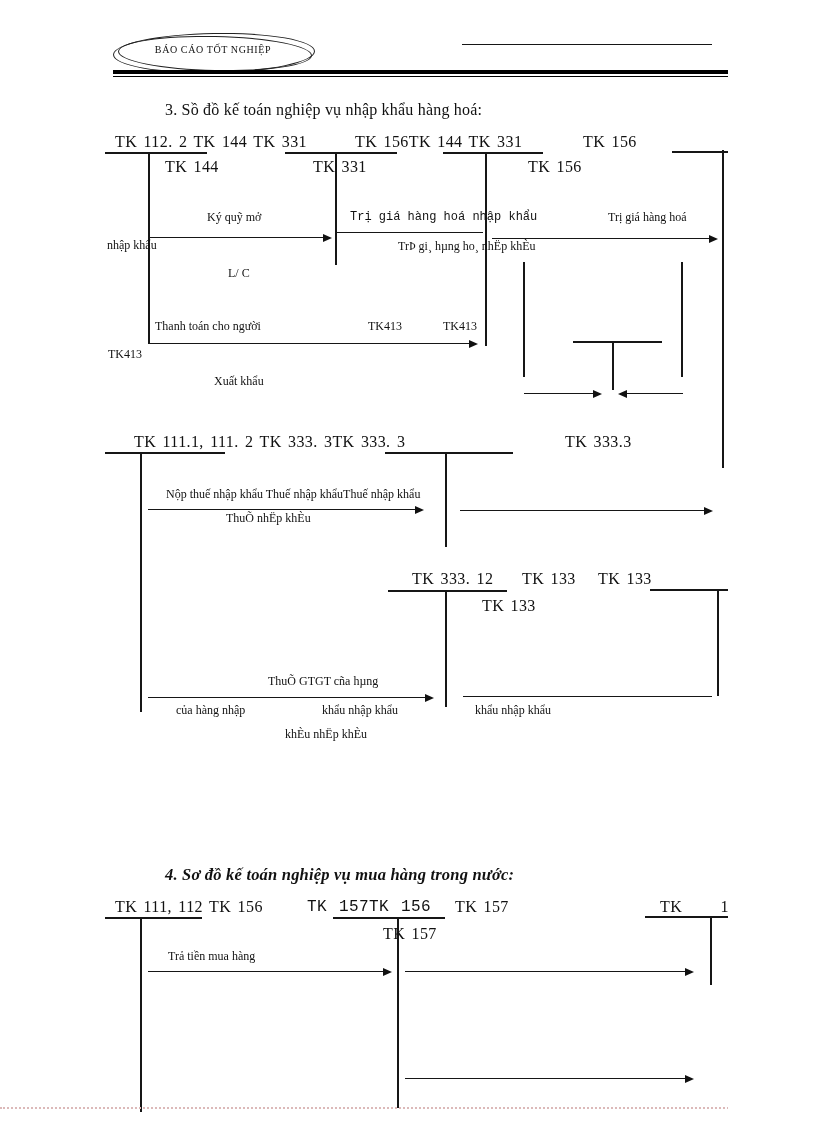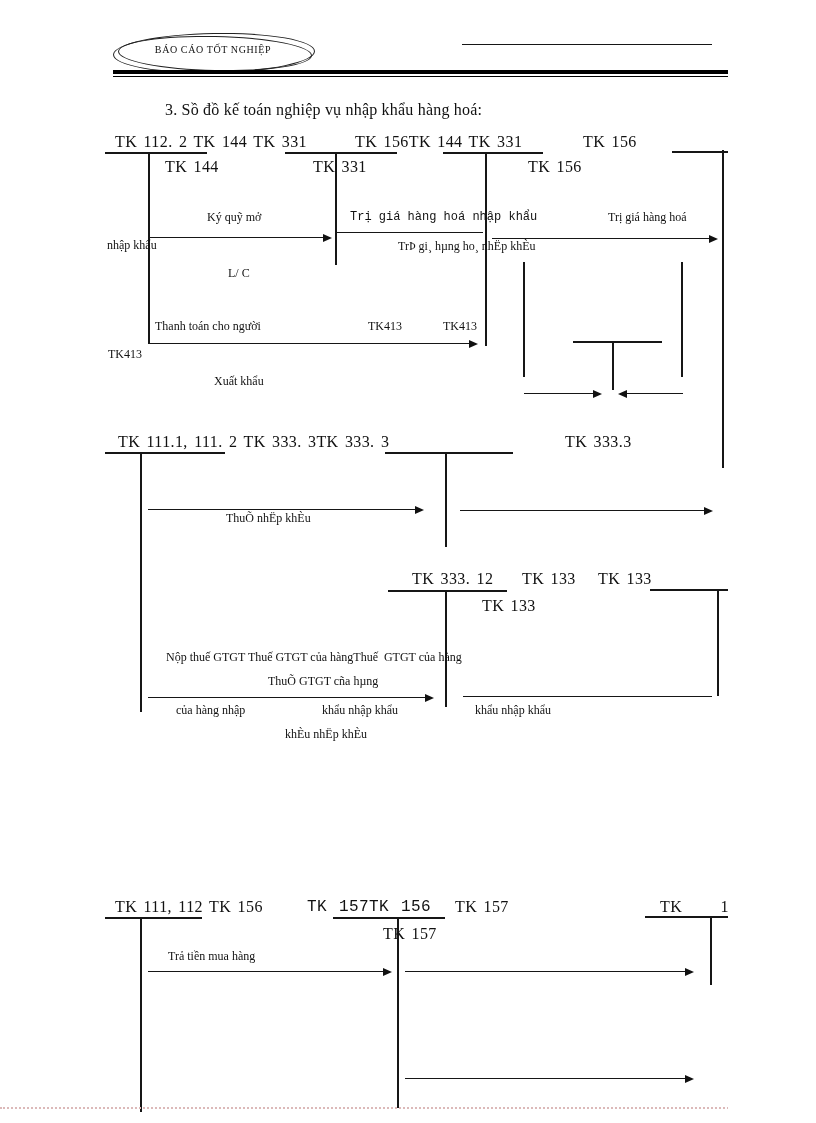--- a/index.html
+++ b/index.html
@@ -82,53 +82,54 @@
 
   <div class="vl" style="left:523px;top:262px;height:115px;"></div>
   <div class="vl" style="left:681px;top:262px;height:115px;"></div>
   <div class="hl" style="left:573px;top:341px;width:89px;"></div>
   <div class="vl" style="left:612px;top:342px;height:48px;"></div>
   <div class="hl thin" style="left:524px;top:393px;width:70px;"></div>
   <div class="ar" style="left:593px;top:390px;"></div>
   <div class="al" style="left:618px;top:390px;"></div>
   <div class="hl thin" style="left:627px;top:393px;width:56px;"></div>
 
-  <div class="t acct" style="left:118px;top:433px;">TK 111.1, 111. 2 TK 333. 3TK 333. 3</div>
+  <div class="t acct" style="left:134px;top:433px;">TK 111.1, 111. 2 TK 333. 3TK 333. 3</div>
   <div class="t acct" style="left:565px;top:433px;">TK 333.3</div>
   <div class="hl" style="left:105px;top:452px;width:120px;"></div>
   <div class="hl" style="left:385px;top:452px;width:128px;"></div>
   <div class="vl" style="left:140px;top:452px;height:260px;"></div>
   <div class="vl" style="left:445px;top:453px;height:94px;"></div>
 
+  <div class="t" style="left:166px;top:488px;">Nộp thuế nhập khẩu Thuế nhập khẩuThuế nhập khẩu</div>
   <div class="hl thin" style="left:148px;top:509px;width:268px;"></div>
   <div class="ar" style="left:415px;top:506px;"></div>
   <div class="hl thin" style="left:460px;top:510px;width:245px;"></div>
   <div class="ar" style="left:704px;top:507px;"></div>
   <div class="t" style="left:226px;top:512px;">ThuÕ nhËp khÈu</div>
 
   <div class="t acct" style="left:412px;top:570px;">TK 333. 12</div>
   <div class="t acct" style="left:522px;top:570px;">TK 133</div>
   <div class="t acct" style="left:598px;top:570px;">TK 133</div>
   <div class="hl" style="left:388px;top:590px;width:119px;"></div>
   <div class="hl" style="left:650px;top:589px;width:130px;"></div>
   <div class="vl" style="left:445px;top:590px;height:117px;"></div>
   <div class="vl" style="left:717px;top:589px;height:107px;"></div>
   <div class="t acct" style="left:482px;top:597px;">TK 133</div>
 
-  <div class="t" style="left:166px;top:651px;">Nộp thuế GTGT Thuế GTGT của hàngThuế  GTGT của hàng</div>
   <div class="t" style="left:268px;top:675px;">ThuÕ GTGT cña hµng</div>
   <div class="hl thin" style="left:148px;top:697px;width:278px;"></div>
   <div class="ar" style="left:425px;top:694px;"></div>
   <div class="hl thin" style="left:463px;top:696px;width:249px;"></div>
 
   <div class="t" style="left:176px;top:704px;">của hàng nhập</div>
   <div class="t" style="left:322px;top:704px;">khẩu nhập khẩu</div>
   <div class="t" style="left:475px;top:704px;">khẩu nhập khẩu</div>
   <div class="t" style="left:285px;top:728px;">khÈu nhËp khÈu</div>
 
+  <div class="t title4" style="left:165px;top:866px;">4. Sơ đồ kế toán nghiệp vụ mua hàng trong nước:</div>
 
   <div class="t acct" style="left:115px;top:898px;">TK 111, 112 TK 156</div>
   <div class="t acct" style="left:307px;top:898px;font-family:Liberation Mono, monospace;">TK 157TK 156</div>
   <div class="t acct" style="left:455px;top:898px;">TK 157</div>
   <div class="t acct" style="left:660px;top:898px;">TK      156</div>
 
   <div class="hl" style="left:105px;top:917px;width:97px;"></div>
   <div class="hl" style="left:333px;top:917px;width:112px;"></div>
   <div class="hl" style="left:645px;top:916px;width:130px;"></div>
   <div class="vl" style="left:140px;top:917px;height:195px;"></div>

